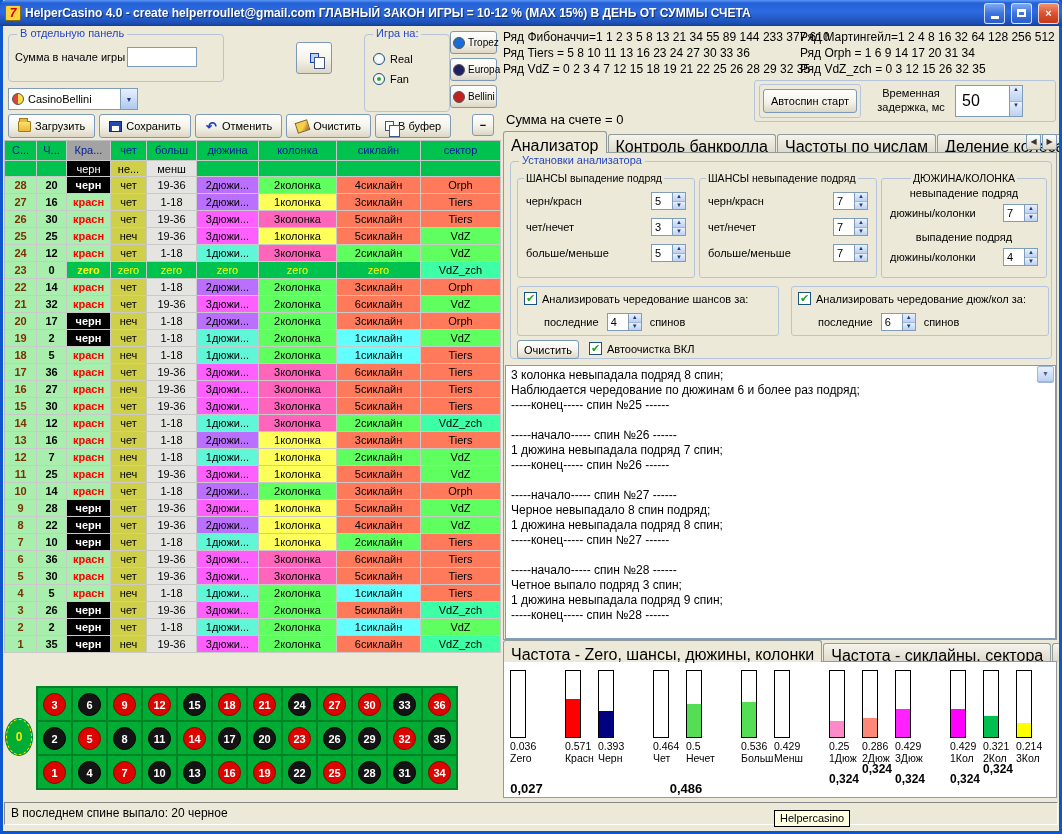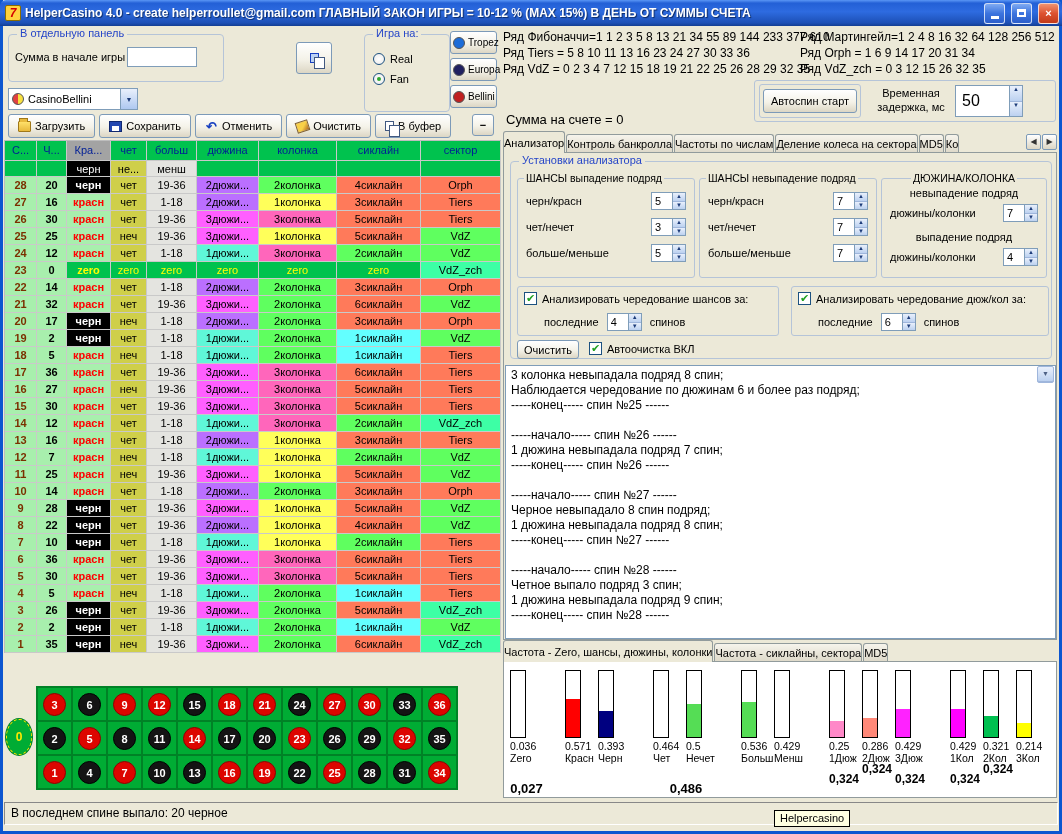--- a/index.html
+++ b/index.html
@@ -42,22 +42,22 @@
   .ico-open-folder::before{content:"";position:absolute;top:-4px;left:0;width:7px;height:3px;background:#E8B93C;border:1px solid #A07818;border-bottom:none}
   .ico-save-disk{background:#2448B0;border:1px solid #102870}
   .ico-save-disk::after{content:"";position:absolute;left:2px;top:4px;right:2px;bottom:0;background:#fff}
   .ico-undo-arrow{border:none;color:#1840C0;font-weight:bold;font-size:13px;line-height:11px;width:13px;text-align:center}
   .ico-clear-brush{background:linear-gradient(135deg,#F8D048 55%,#A86020);border:1px solid #806030;transform:rotate(-18deg)}
   .ico-copy-clipboard{background:#fff;border:1px solid #405880;width:9px;height:10px}
   .ico-copy-clipboard::after{content:"";position:absolute;left:3px;top:3px;width:9px;height:10px;background:#fff;border:1px solid #405880}
   .cicon{width:12px;height:12px;border-radius:50%;border:1px solid #555;flex:none}
   
   .tabstrip{position:absolute;display:flex;align-items:flex-end;height:22px}
-  .tab{border:1px solid #919B9C;border-bottom:none;border-radius:3px 3px 0 0;padding:3px 0 2px;margin-right:1px;
-    background:linear-gradient(#F6F4EC,#DDD8C8);font-size:11px;white-space:nowrap;height:19px}
+  .tab{border:1px solid #919B9C;border-bottom:none;border-radius:3px 3px 0 0;padding:3px 7px 2px;margin-right:1px;
+    background:linear-gradient(#F6F4EC,#DDD8C8);font-size:16px;white-space:nowrap;height:19px}
   .tab.active{background:#ece9d8;height:22px;padding-top:5px;position:relative;z-index:6}
   .page{position:absolute;background:#ece9d8;border:1px solid #919B9C;z-index:5}
   .arrbtn{width:15px;height:16px;font-size:8px;line-height:14px;text-align:center;background:linear-gradient(#fff,#dcd6c4);border:1px solid #7C9AB8;border-radius:2px;color:#333}
   
   .sg{position:absolute;border:1px solid #B5C4D8;border-radius:3px}
   .sg-title{position:absolute;top:-7px;left:6px;background:#ece9d8;padding:0 2px;font-size:10.5px;white-space:nowrap}
   .sg-title.center{left:50%;transform:translateX(-50%)}
   .sg-row{display:flex;align-items:center;justify-content:space-between;padding:0 8px;height:24px;margin-top:2px}
   .sg-row.first{margin-top:10px}
   .sg-row.center{justify-content:center;height:16px;margin-top:6px}

